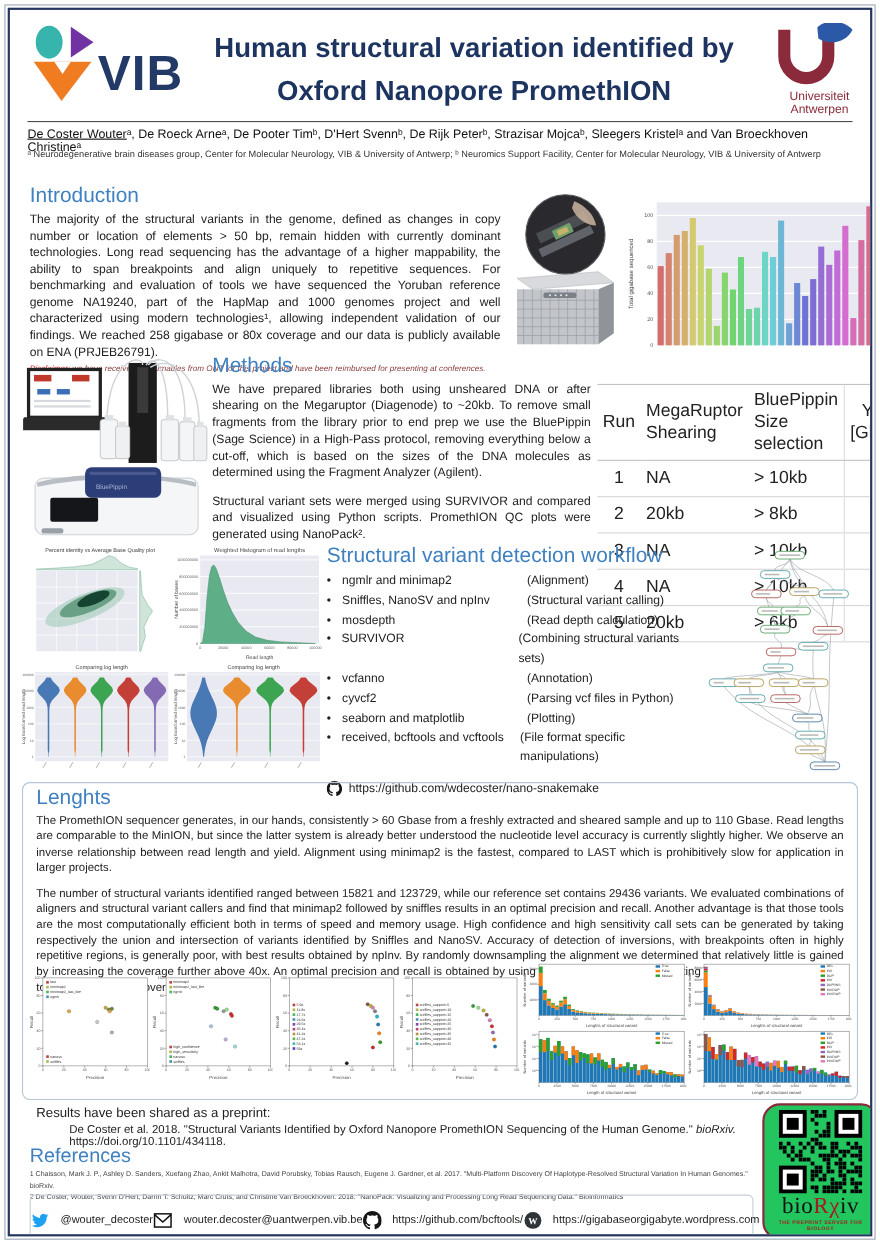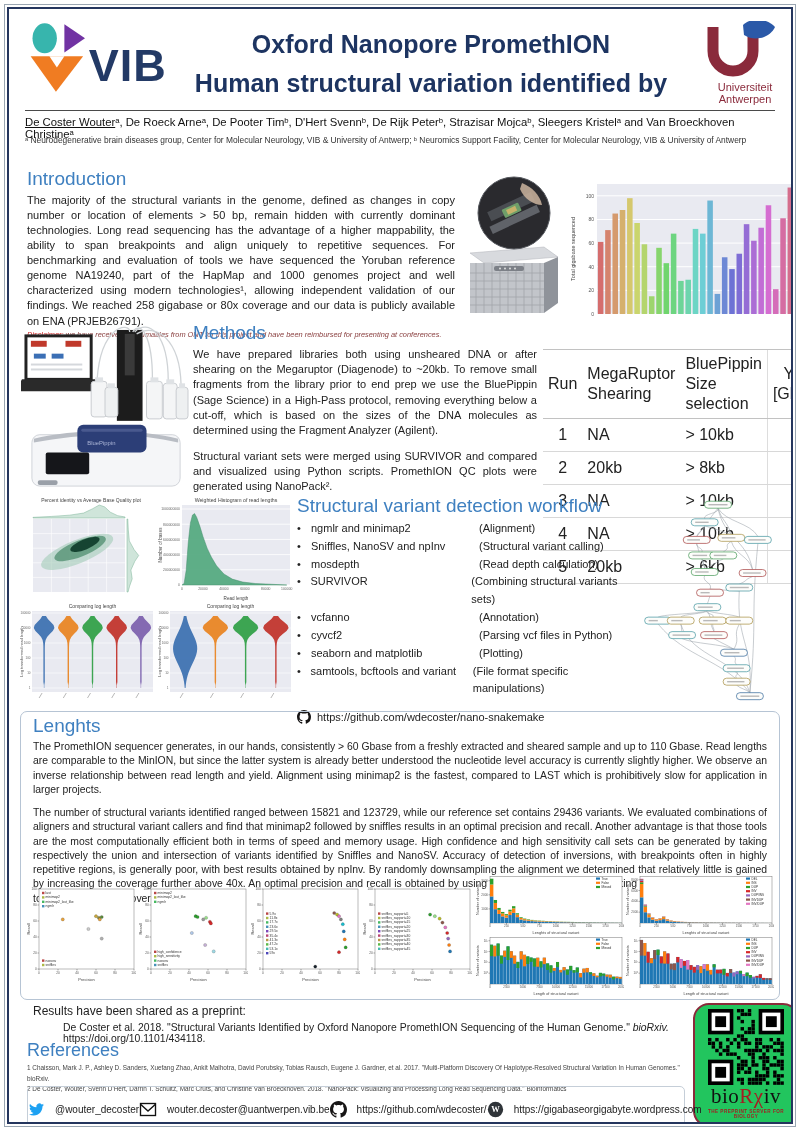--- a/index.html
+++ b/index.html
@@ -64,22 +64,22 @@
 
   <div id="header">
     <svg width="150" height="74" viewBox="0 0 160 78">
       <ellipse cx="21" cy="18" rx="13" ry="16" fill="#37b5ad"></ellipse>
       <polygon points="42,3 64,18 42,33" fill="#7133a3"></polygon>
       <polygon points="6,37 62,37 33,75" fill="#f07c22"></polygon>
       <polygon points="26,37 42,37 34,49" fill="#ffffff"></polygon>
       <text x="68" y="64" font-size="48" font-weight="bold" fill="#233a66" letter-spacing="1">VIB</text>
     </svg>
     <div id="title">
+      <div>Human structural variation identified by</div>
       <div>Oxford Nanopore PromethION</div>
-      <div>Human structural variation identified by</div>
     </div>
     <svg width="100" height="88" viewBox="0 0 100 88">
       <path d="M26,6 V30 A20,20 0 0 0 66,30 V6" fill="none" stroke="#8a2a3b" stroke-width="11"></path>
       <path d="M56,4 C64,-4 80,-3 88,6 C83,17 68,21 57,14 Z" fill="#2b59a8"></path>
       <text x="58" y="70" font-size="11" fill="#8a2a3b" text-anchor="middle">Universiteit</text>
       <text x="58" y="82" font-size="11" fill="#8a2a3b" text-anchor="middle">Antwerpen</text>
     </svg>
   </div>
   <div id="header-divider"></div>
   <div id="affiliations">ᵃ Neurodegenerative brain diseases group, Center for Molecular Neurology, VIB &amp; University of Antwerp; ᵇ Neuromics Support Facility, Center for Molecular Neurology, VIB &amp; University of Antwerp</div>
@@ -401,21 +401,21 @@
             <span class="tool-name">cyvcf2</span>
             <span class="tool-purpose">(Parsing vcf files in Python)</span>
           </div>
           <div class="tool-row">
             <span class="b">•</span>
             <span class="tool-name">seaborn and matplotlib</span>
             <span class="tool-purpose">(Plotting)</span>
           </div>
           <div class="tool-row">
             <span class="b">•</span>
-            <span class="tool-name">samtools, bcftools and variant</span>
+            <span class="tool-name">received, bcftools and vcftools</span>
             <span class="tool-purpose">(File format specific manipulations)</span>
           </div>
         </div>
     <div id="workflow-link">
       <svg width="14" height="14" viewBox="0 0 16 16">
             <path fill="#171515" d="M8 0C3.58 0 0 3.58 0 8c0 3.54 2.29 6.53 5.47 7.59.4.07.55-.17.55-.38 0-.19-.01-.82-.01-1.49-2.01.37-2.53-.49-2.69-.94-.09-.23-.48-.94-.82-1.13-.28-.15-.68-.52-.01-.53.63-.01 1.08.58 1.23.82.72 1.21 1.87.87 2.33.66.07-.52.28-.87.51-1.07-1.78-.2-3.64-.89-3.64-3.95 0-.87.31-1.59.82-2.15-.08-.2-.36-1.02.08-2.12 0 0 .67-.21 2.2.82.64-.18 1.32-.27 2-.27s1.36.09 2 .27c1.53-1.04 2.2-.82 2.2-.82.44 1.1.16 1.92.08 2.12.51.56.82 1.27.82 2.15 0 3.07-1.87 3.75-3.65 3.95.29.25.54.73.54 1.48 0 1.07-.01 1.93-.01 2.2 0 .21.15.46.55.38A8.01 8.01 0 0 0 16 8c0-4.42-3.58-8-8-8z"></path>
           </svg>
       <span>https://github.com/wdecoster/nano-snakemake</span>
     </div>
   </div>
@@ -1594,21 +1594,21 @@
       <svg width="18" height="15" viewBox="0 0 24 20">
             <rect x="2" y="2" width="20" height="16" fill="none" stroke="#111" stroke-width="1.8"></rect>
             <path d="M2,3 L12,12 L22,3" fill="none" stroke="#111" stroke-width="1.8"></path>
           </svg>
       <span>wouter.decoster@uantwerpen.vib.be</span>
     </div>
     <div class="footer-item">
       <svg width="17" height="17" viewBox="0 0 16 16">
             <path fill="#171515" d="M8 0C3.58 0 0 3.58 0 8c0 3.54 2.29 6.53 5.47 7.59.4.07.55-.17.55-.38 0-.19-.01-.82-.01-1.49-2.01.37-2.53-.49-2.69-.94-.09-.23-.48-.94-.82-1.13-.28-.15-.68-.52-.01-.53.63-.01 1.08.58 1.23.82.72 1.21 1.87.87 2.33.66.07-.52.28-.87.51-1.07-1.78-.2-3.64-.89-3.64-3.95 0-.87.31-1.59.82-2.15-.08-.2-.36-1.02.08-2.12 0 0 .67-.21 2.2.82.64-.18 1.32-.27 2-.27s1.36.09 2 .27c1.53-1.04 2.2-.82 2.2-.82.44 1.1.16 1.92.08 2.12.51.56.82 1.27.82 2.15 0 3.07-1.87 3.75-3.65 3.95.29.25.54.73.54 1.48 0 1.07-.01 1.93-.01 2.2 0 .21.15.46.55.38A8.01 8.01 0 0 0 16 8c0-4.42-3.58-8-8-8z"></path>
           </svg>
-      <span>https://github.com/wdecoster/</span>
+      <span>https://github.com/bcftools/</span>
     </div>
     <div class="footer-item">
       <svg width="17" height="17" viewBox="0 0 20 20">
             <circle cx="10" cy="10" r="9" fill="#2f3439"></circle>
             <text x="10" y="13.5" font-size="10" font-weight="bold" fill="#fff" text-anchor="middle" font-family="Liberation Serif,serif">W</text>
           </svg>
       <span>https://gigabaseorgigabyte.wordpress.com</span>
     </div>
   </div>
 

